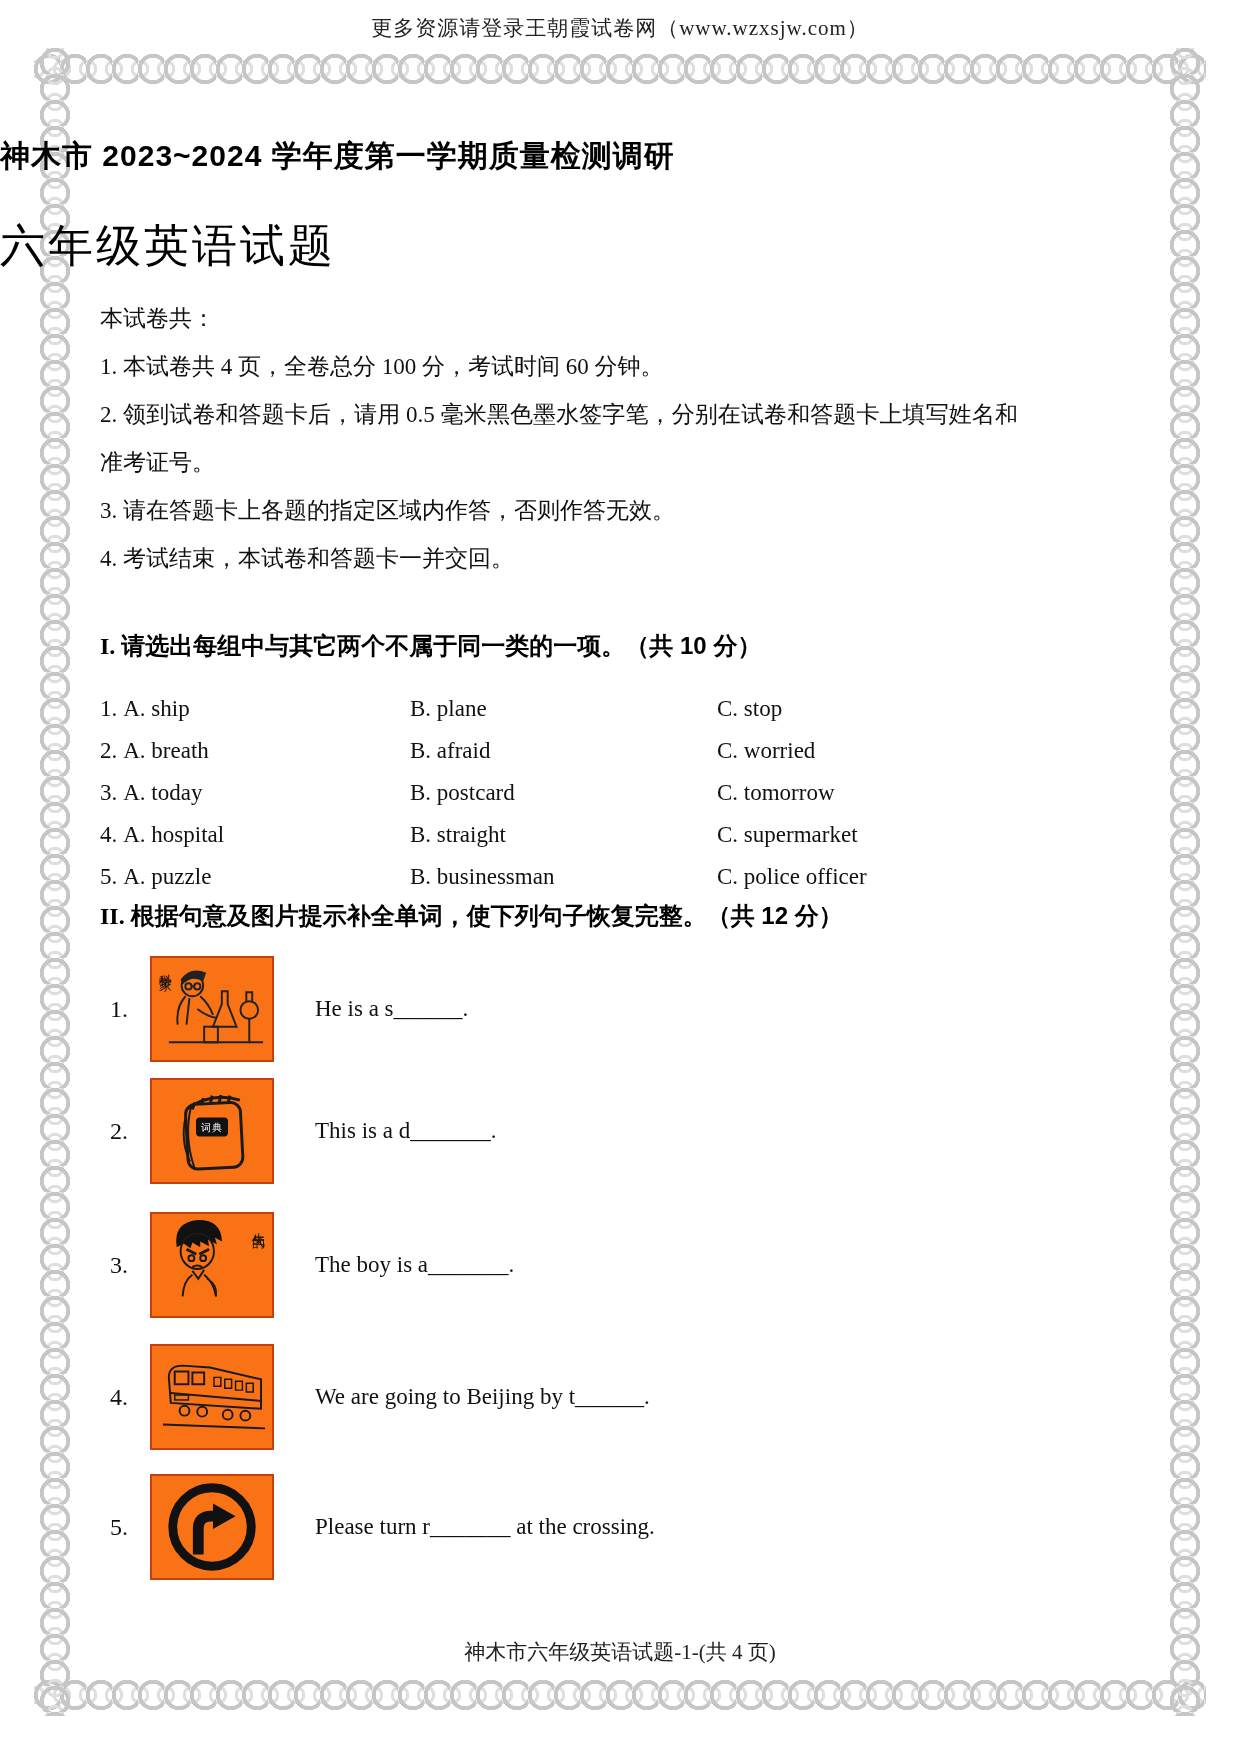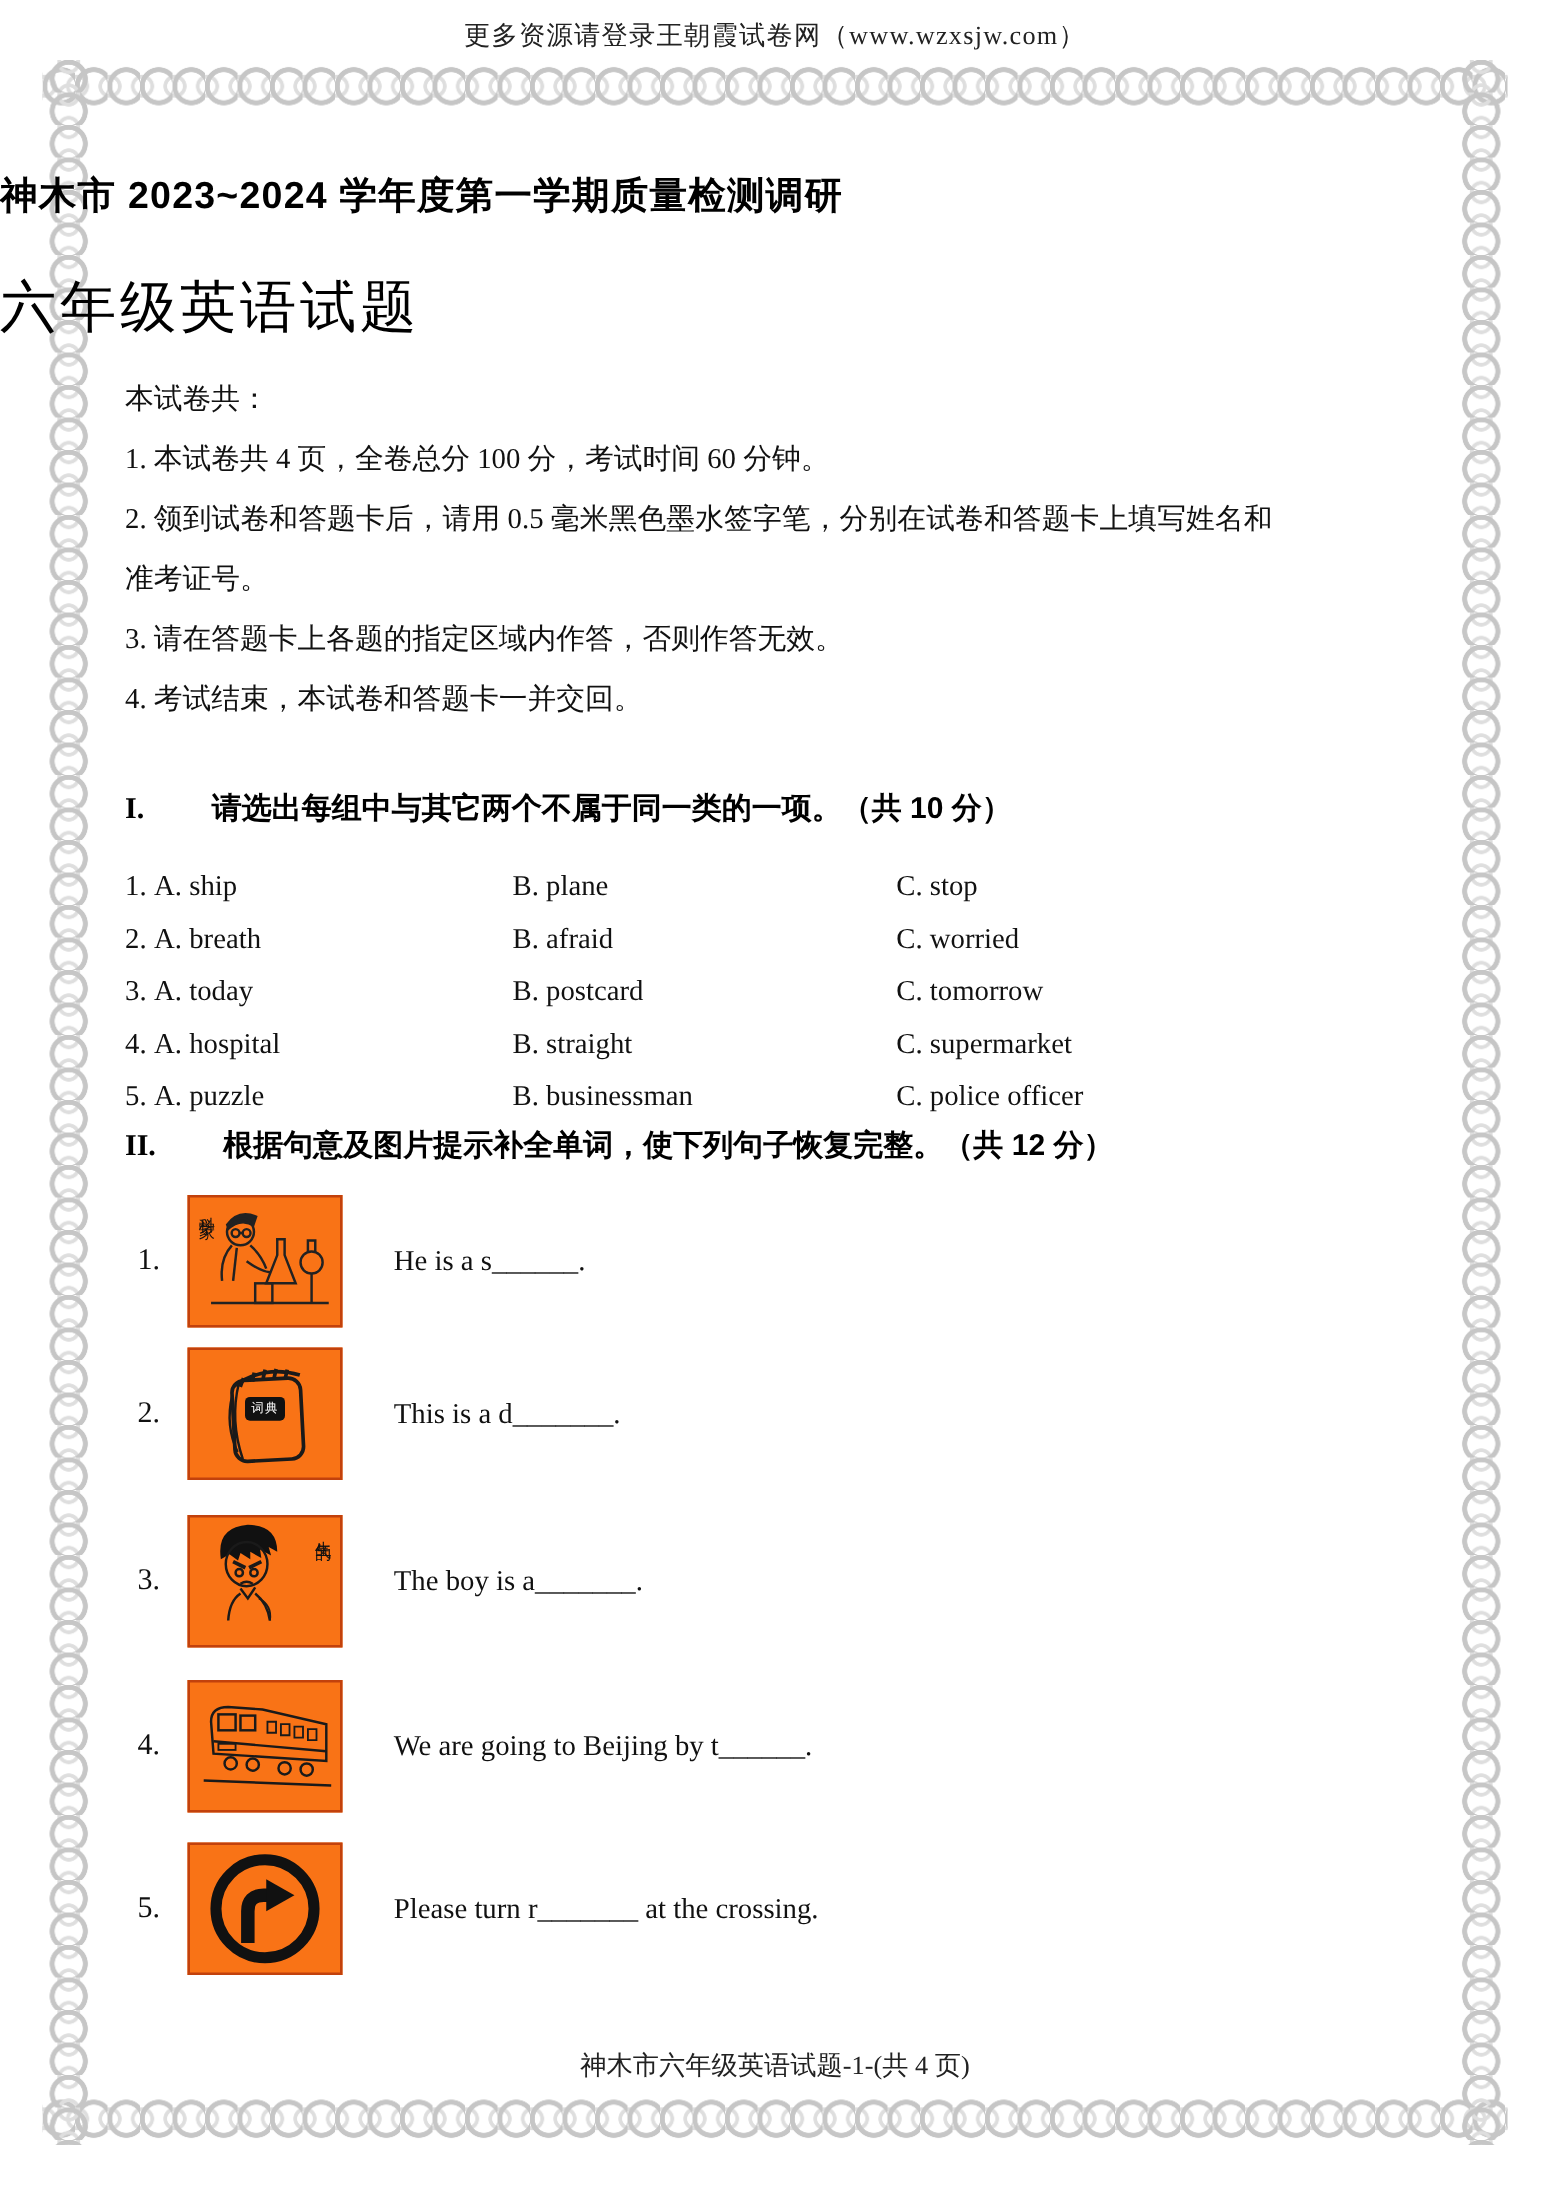--- a/index.html
+++ b/index.html
@@ -49,21 +49,21 @@
     font-size:45px; letter-spacing:3px; color:#000;margin-top:26px;
   }
 
   
   .notices { position:absolute; left:100px; top:295px; width:918px; font-size:23px; line-height:48px; color:#111; }
   .notices p { margin:0; text-align:justify; }
 
   
   .sec-head { position:absolute; left:100px; font-size:24px; color:#000; white-space:nowrap; }
   .sec-head .roman { font-family:"Liberation Serif", serif; font-weight:700; }
-  .sec-head .cn { font-family:"Liberation Sans", sans-serif; font-weight:700;margin-left:48px; }
+  .sec-head .cn { font-family:"Liberation Sans", sans-serif; font-weight:700; }
   .sec1-head { top:630px; }
   .sec2-head { top:900px; }
 
   
   .choices { position:absolute; left:100px; top:688px; width:1000px; font-size:23px; }
   .choice-row { display:flex; height:42px; align-items:center; }
   .choice-row .c1 { width:310px; }
   .choice-row .c2 { width:307px; }
   .choice-row .c3 { flex:1; }
   .choice-row .num { margin-right:6px; }

